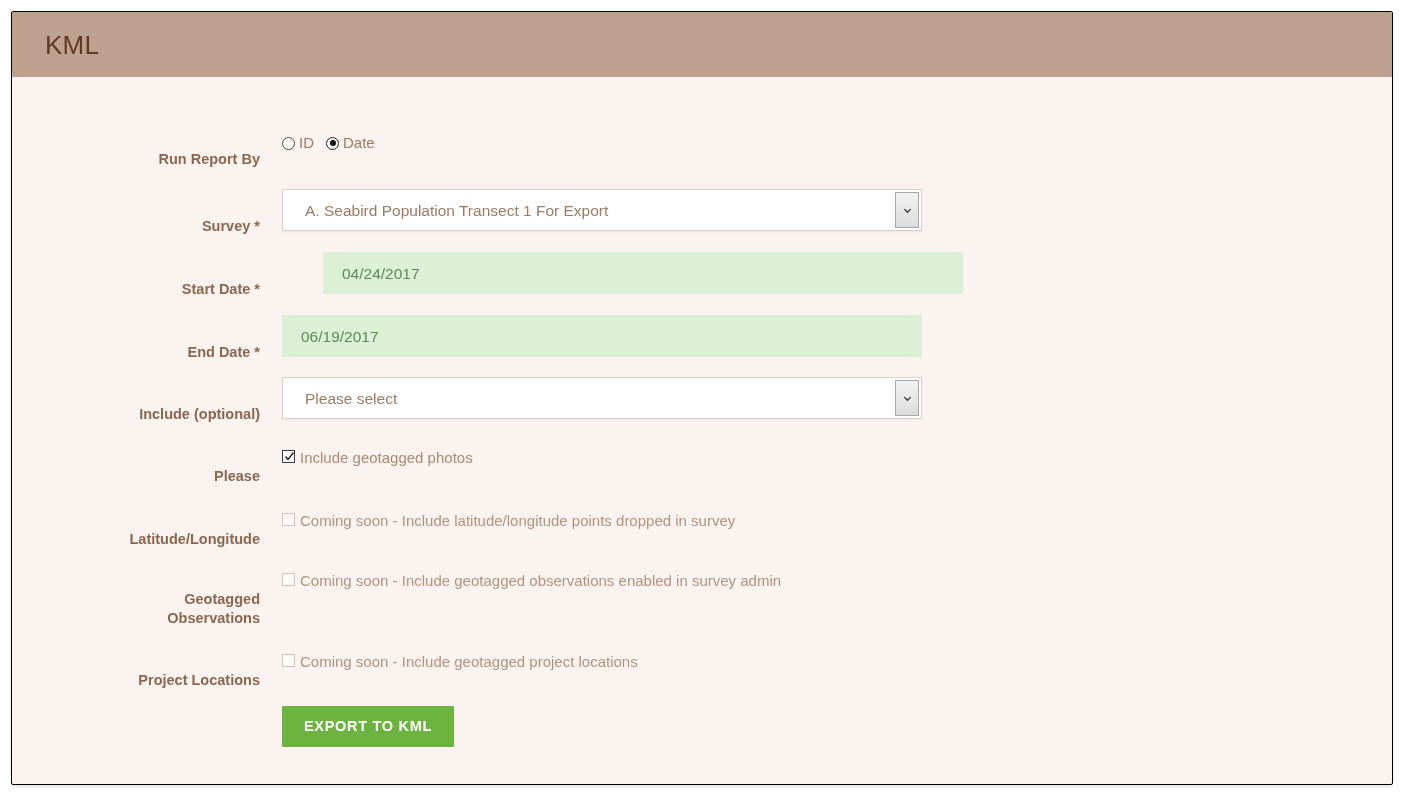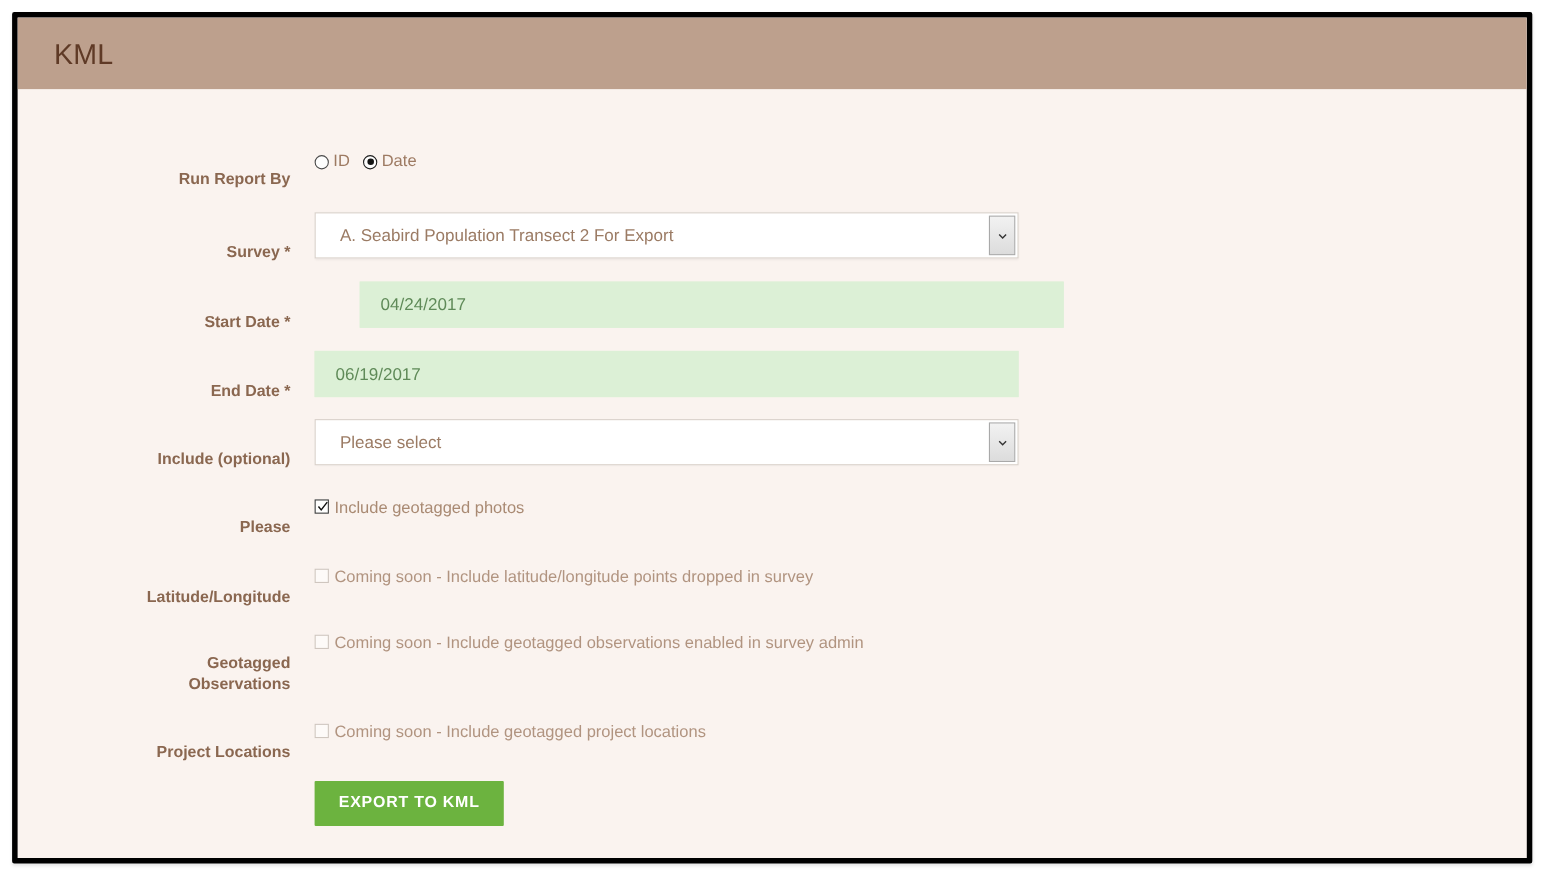--- a/index.html
+++ b/index.html
@@ -19,21 +19,21 @@
     background: #ffffff;
   }
 
   .panel {
     position: absolute;
     left: 11px;
     top: 11px;
     width: 1382px;
     height: 774px;
     background: #faf3ef;
-    border: 5px solid #000000;
+    border: 1px solid #000000;
     border-radius: 2px;
     box-shadow: 0 2px 3px rgba(0,0,0,0.10);
     box-sizing: border-box;
     overflow: hidden;
   }
 
   .panel-header {
     position: absolute;
     left: 0;
     top: 0;
@@ -263,21 +263,21 @@
               <span class="radio-label">Date</span>
             </label>
           </div>
         </div>
       </div>
 
       <div class="form-row" style="top:124px;">
         <div class="lbl">Survey *</div>
         <div class="ctrl" style="top:-12px;">
           <div class="select-wrap">
-            <div class="select-text">A. Seabird Population Transect 2 For Export</div>
+            <div class="select-text">A. Seabird Population Transect 1 For Export</div>
             <div class="select-btn">
               <svg class="chev" viewBox="0 0 10 10">
                 <path d="M1.5 3.5 L5 7 L8.5 3.5" fill="none" stroke="#333" stroke-width="1.4"></path>
               </svg>
             </div>
           </div>
         </div>
       </div>
 
       <div class="form-row" style="top:187px;">

